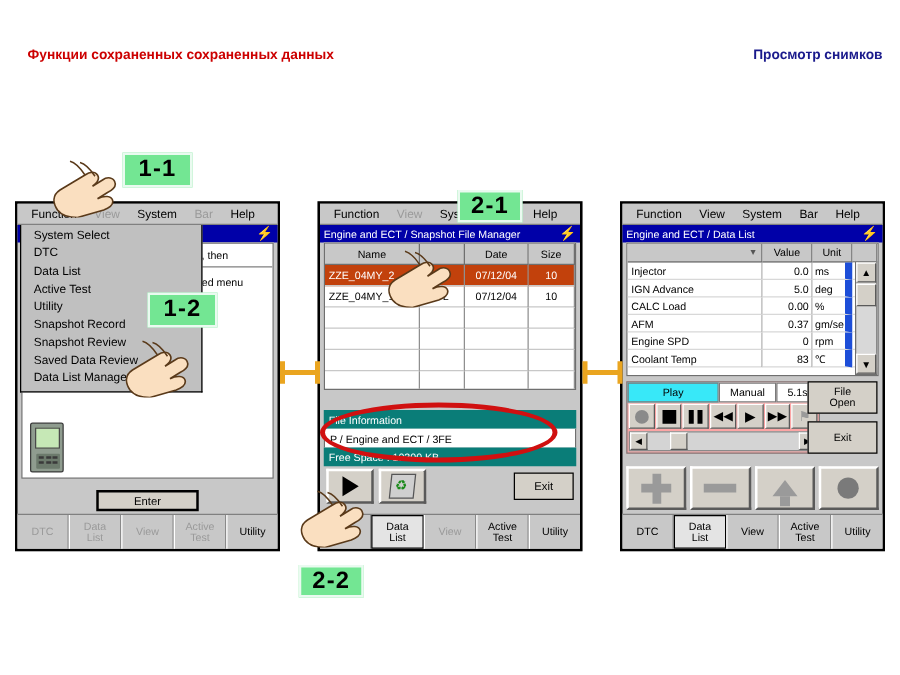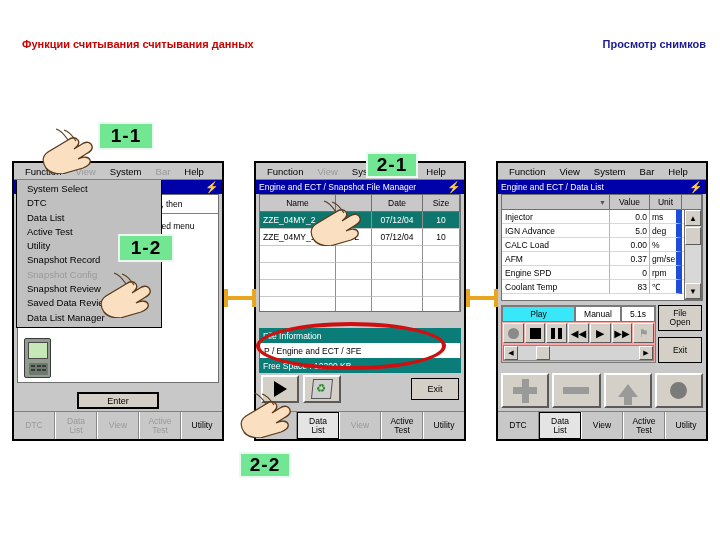--- a/index.html
+++ b/index.html
@@ -169,21 +169,21 @@
     overflow:hidden;
     white-space:nowrap;
   }
   .grow.head > div {
     background:#c8c8c8;
     border-bottom:1px solid #6f6f6f;
     border-right:1px solid #6f6f6f;
     justify-content:center;
     font-size:8.5px;
   }
-  .grow.sel > div { background:#0f766e; color:#ffffff; }
+  .grow.sel > div { background:#c2410c; color:#ffffff; }
   .c-name { width:78px; }
   .c-type { width:37px; justify-content:center; }
   .c-date { width:52px; justify-content:center;text-align:right; }
   .c-size { width:38px; justify-content:center; }
 
   .teal-bar {
     position:absolute; left:3px; right:3px;
     height:15px;
     background:#0a7d78;
     color:#ffffff;
@@ -328,21 +328,21 @@
   }
   .sb-row { position:relative; height:16px; margin:1px 1px 0 1px; background:#d4d4d4; border:1px solid #8a8a8a; }
   .sb-row .sa { position:absolute; top:0; width:14px;height:14px; background:#d4d0c8;
     border:1px solid #5a5a5a;border-top-color:#fff;border-left-color:#fff;
     display:flex;align-items:center;justify-content:center;font-size:7px;}
   .sb-row .sthumb { position:absolute; left:32px; top:0; width:14px;height:14px;
     background:#d4d0c8;border:1px solid #5a5a5a;border-top-color:#fff;border-left-color:#fff;}
 
   .side-btn {
     position:absolute; right:4px;
-    width:44px; height:26px;
+    width:56px; height:26px;
     background:#d4d0c8;
     border:1px solid #000;
     display:flex;align-items:center;justify-content:center;
     font-size:8.5px; text-align:center; line-height:9px;
     white-space:pre-line;
   }
   .big-btn-row { position:absolute; left:3px; right:3px; bottom:31px; height:35px; display:flex; gap:3px; }
   .big-btn {
     flex:1;
     background:#d4d0c8;
@@ -404,21 +404,21 @@
   .hand { position:absolute; z-index:50; }
   .hand svg { display:block; }
   #hand1 { left:38px;  top:118px; }
   #hand2 { left:96px;  top:262px; }
   #hand3 { left:306px; top:190px; }
   #hand4 { left:236px; top:382px; }
 </style>
 </head>
 <body>
 
-<div class="hdr-left">Функции считывания считывания данных</div>
+<div class="hdr-left">Функции сохраненных сохраненных данных</div>
 <div class="hdr-right">Просмотр снимков</div>
 
 <div class="conn" id="conn1"></div>
 <div class="conn-cap" id="cap1a"></div>
 <div class="conn-cap" id="cap1b"></div>
 <div class="conn" id="conn2"></div>
 <div class="conn-cap" id="cap2a"></div>
 <div class="conn-cap" id="cap2b"></div>
 
 <div class="panel" id="panel1">
@@ -471,21 +471,20 @@
     <div class="sk">Utility</div>
   </div>
 
   <div class="dropmenu">
     <div>System Select</div>
     <div>DTC</div>
     <div>Data List</div>
     <div>Active Test</div>
     <div>Utility</div>
     <div>Snapshot Record</div>
-    <div class="dim">Snapshot Config</div>
     <div>Snapshot Review</div>
     <div>Saved Data Review</div>
     <div>Data List Manager</div>
   </div>
 </div>
 
 <div class="panel" id="panel2">
 
   <div class="menubar">
     <span>Function</span>

